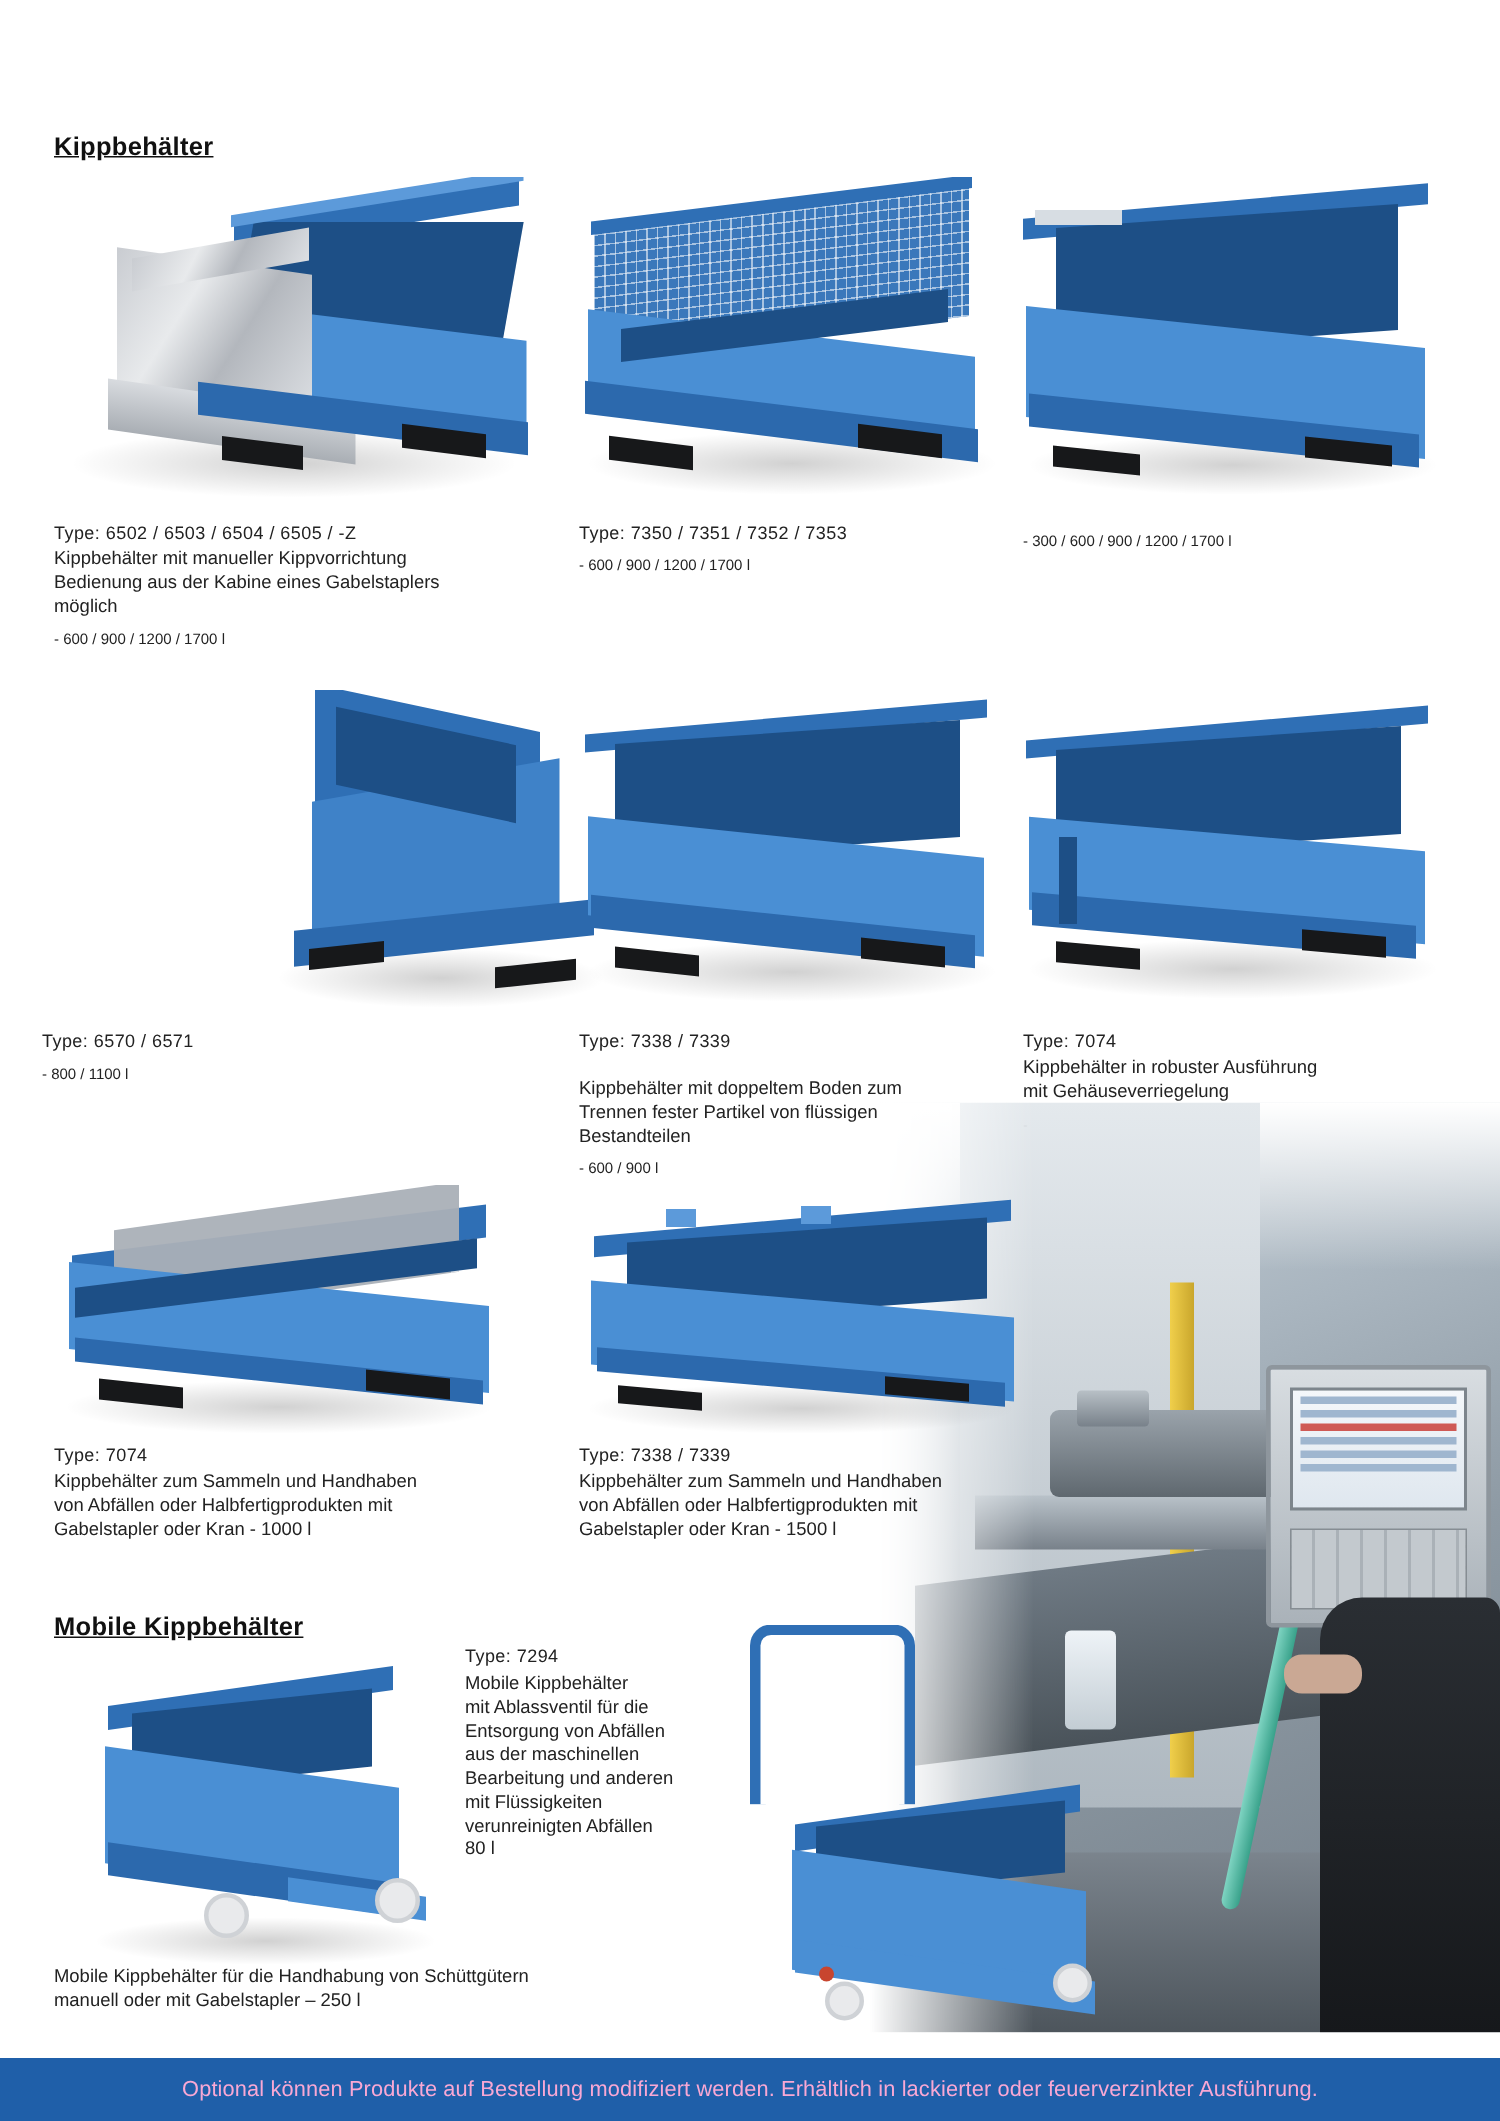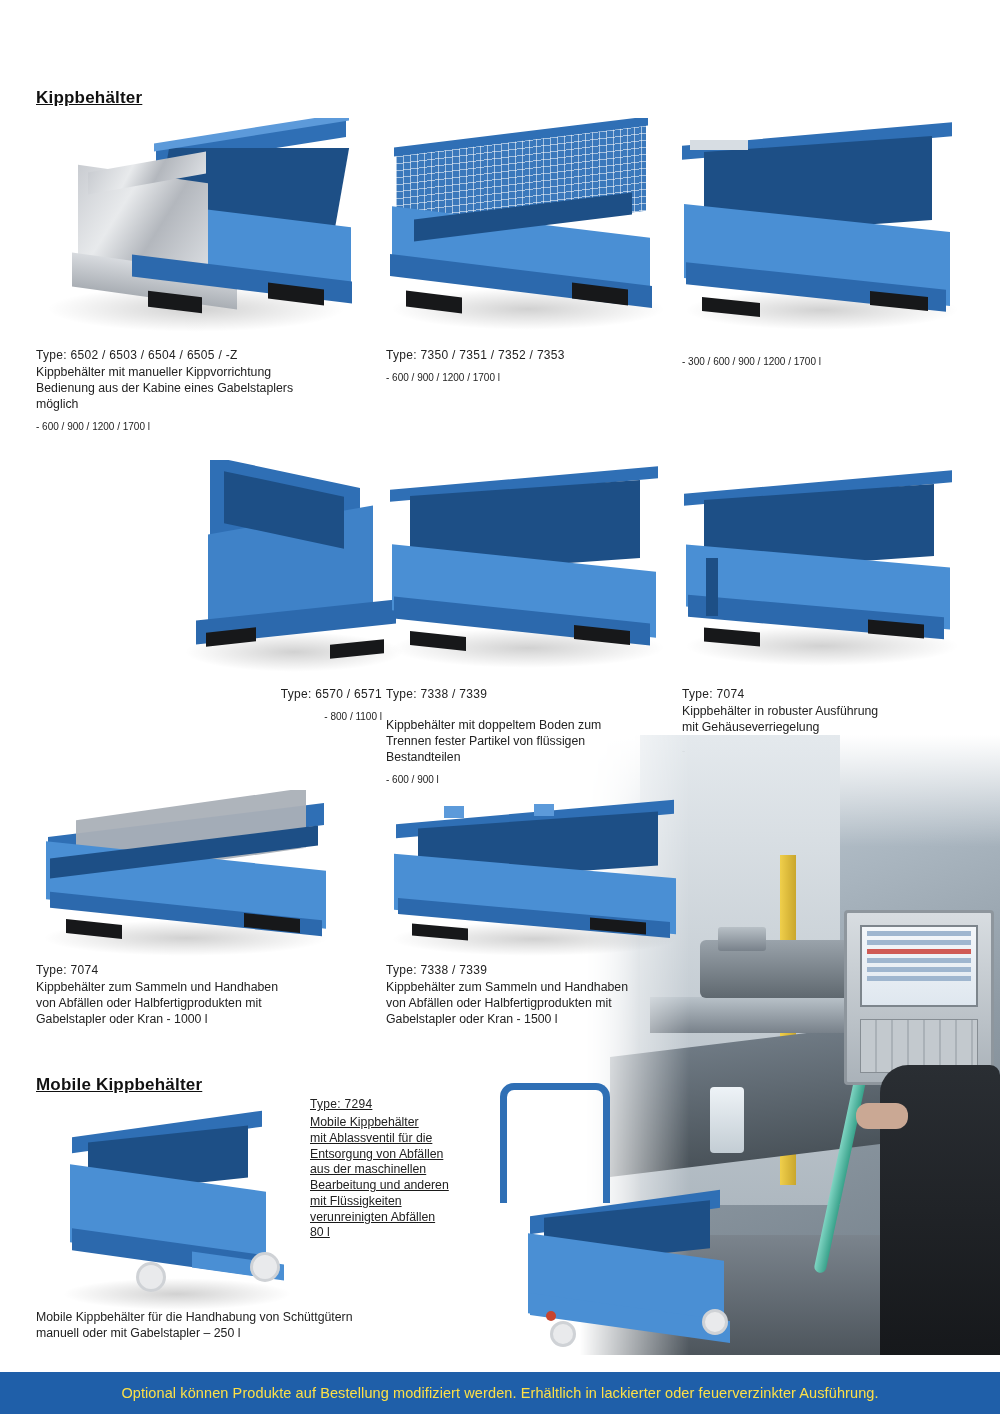--- a/index.html
+++ b/index.html
@@ -209,21 +209,21 @@
     background:linear-gradient(180deg,#eef3f7,#c3cdd4);
     border-radius:4px;
   }
 
   
   .footer {
     position:absolute;
     left:0; bottom:0;
     width:1000px; height:42px;
     background:#1f5fa9;
-    color:#fde047;
+    color:#f9a8d4;
     display:flex;
     align-items:center;
     justify-content:center;
   }
   .footer span {
     font-size:14.5px;
     letter-spacing:0.1px;
   }
 </style>
 </head>
@@ -322,21 +322,21 @@
       <div class="hopper-back" style="left:6px; top:22px; width:268px; height:12px; transform:skewY(-5deg);"></div>
       <div class="hopper-inner" style="left:26px; top:32px; width:230px; height:72px; transform:skewY(-4deg);"></div>
       <div class="hopper-front" style="left:8px; top:96px; width:264px; height:62px; transform:skewY(5deg);"></div>
       <div class="base" style="left:10px; top:146px; width:256px; height:22px; transform:skewY(5deg);"></div>
       <div class="rim" style="left:28px; top:98px; width:12px; height:58px; background:#1d4f86;"></div>
       <div class="foot" style="left:26px; top:170px; width:56px; height:14px; transform:skewY(5deg);"></div>
       <div class="foot" style="left:190px; top:162px; width:56px; height:14px; transform:skewY(5deg);"></div>
     </div>
   </div>
 
-  <div class="product" style="left:52px; top:686px; width:330px;text-align:right;">
+  <div class="product" style="left:28px; top:686px; width:330px;">
     <div class="prod-title">Type:  6570  /  6571</div>
     <div class="prod-cap">- 800 / 1100 l</div>
   </div>
 
   <div class="product" style="left:386px; top:686px; width:290px;">
     <div class="prod-title">Type:  7338  /  7339</div>
     <div class="prod-desc" style="white-space:pre-line;margin-top:16px;">Kippbehälter mit doppeltem Boden zum
 Trennen fester Partikel von flüssigen
 Bestandteilen</div>
     <div class="prod-cap">- 600 / 900 l</div>
@@ -435,21 +435,21 @@
       <div class="hopper-back" style="left:40px; top:128px; width:190px; height:18px; transform:skewY(-8deg);"></div>
       <div class="hopper-inner" style="left:54px; top:134px; width:166px; height:48px; transform:skewY(-6deg);"></div>
       <div class="hopper-front" style="left:38px; top:172px; width:196px; height:80px; transform:skewY(8deg);"></div>
       <div class="base" style="left:40px; top:232px; width:200px; height:22px; transform:skewY(8deg); background:#4a8fd4;"></div>
       <div class="rim" style="left:56px; top:236px; width:10px; height:10px; background:#c8452f; border-radius:50%;"></div>
       <div class="wheel" style="left:60px; top:246px; width:26px; height:26px;"></div>
       <div class="wheel" style="left:212px; top:234px; width:26px; height:26px;"></div>
     </div>
   </div>
 
-  <div class="product" style="left:310px; top:1096px; width:190px;text-decoration:underline;">
+  <div class="product" style="left:310px; top:1096px; width:190px;">
     <div class="prod-title">Type: 7294</div>
     <div class="prod-desc" style="white-space:pre-line; margin-top:3px;">Mobile Kippbehälter
 mit Ablassventil für die
 Entsorgung von Abfällen
 aus der maschinellen
 Bearbeitung und anderen
 mit Flüssigkeiten
 verunreinigten Abfällen
 80 l</div>
   </div>

